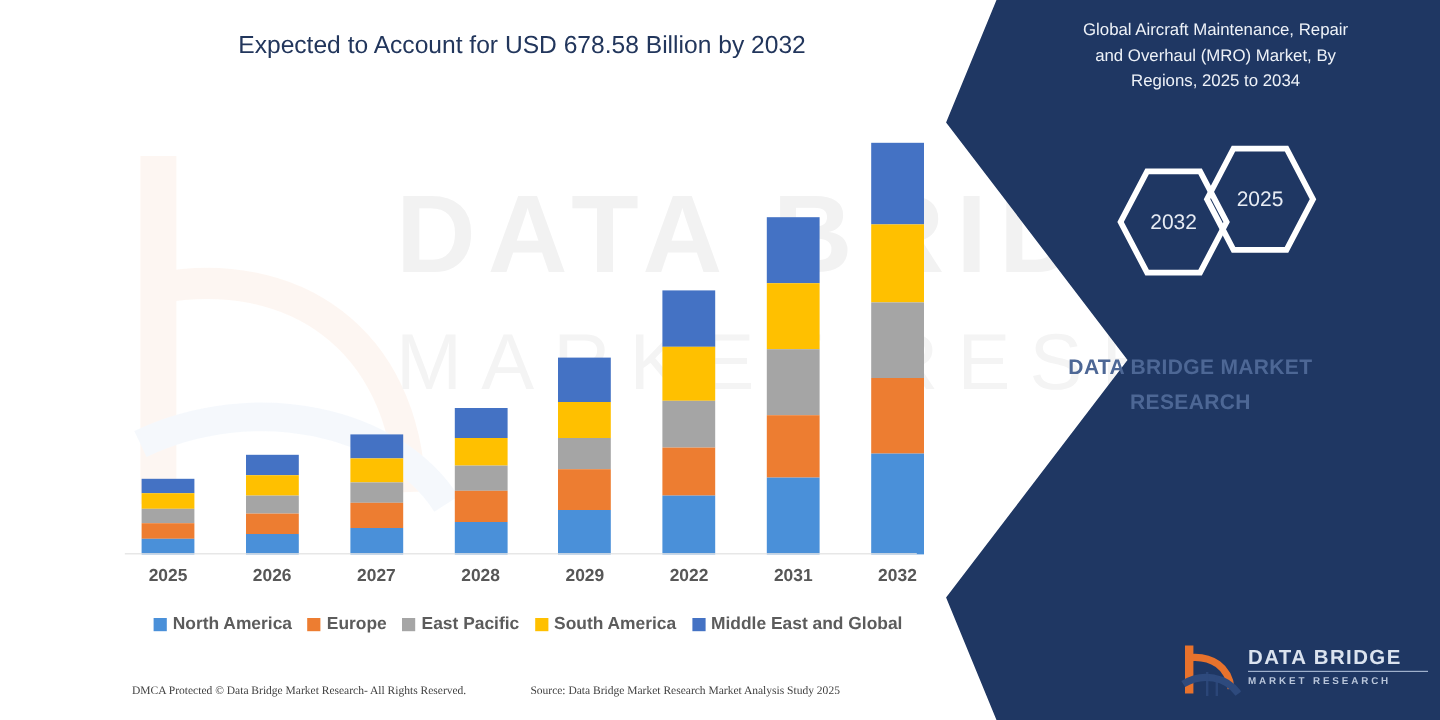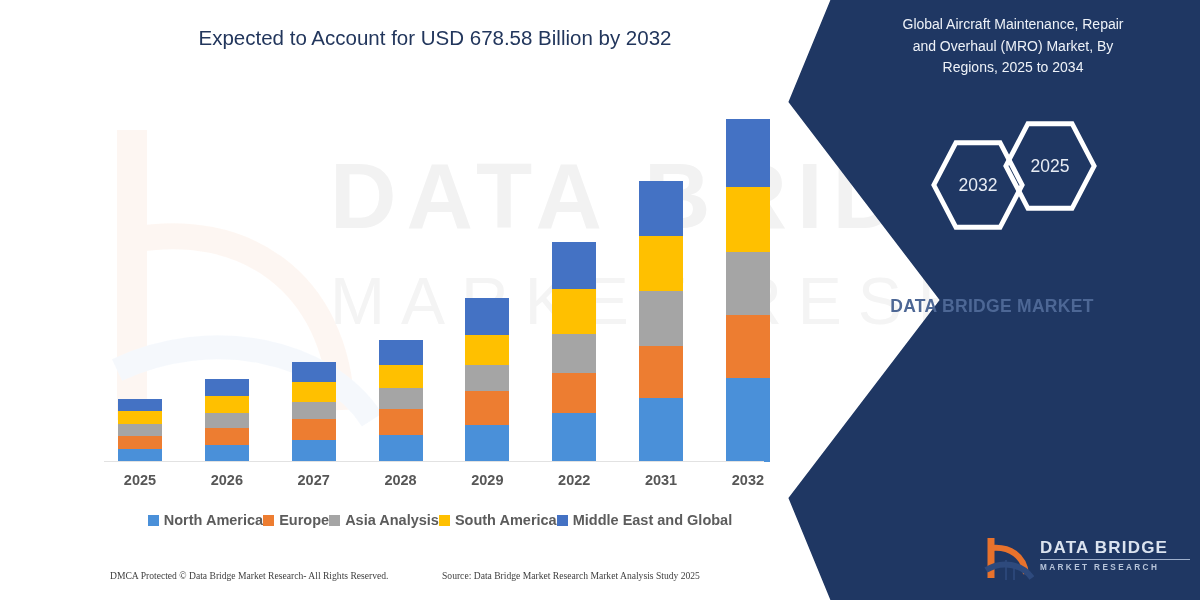--- a/index.html
+++ b/index.html
@@ -52,21 +52,21 @@
     box-sizing:border-box;
   }
   .xlabels span{
     width:44px;text-align:center;font-size:14.5px;font-weight:bold;
     color:#575757;
   }
 
   
   .legend{
     position:absolute;left:104px;top:512px;width:672px;
-    display:flex;justify-content:center;align-items:center;
+    display:flex;justify-content:center;align-items:center;gap:13px;
   }
   .lg{display:flex;align-items:center;gap:5px;}
   .sw{width:11px;height:11px;display:inline-block;}
   .lg span.lbl{font-size:14.5px;font-weight:bold;color:#5c5c5c;white-space:nowrap;}
 
   
   .foot{position:absolute;top:570px;left:12px;width:790px;height:24px;}
   .foot .dmca{position:absolute;left:98px;top:0;font-size:9.6px;color:#3f3f3f;
     font-family:"Liberation Serif",serif;white-space:nowrap;}
   .foot .src{position:absolute;left:430px;top:0;font-size:9.6px;color:#3f3f3f;
@@ -205,21 +205,21 @@
       <div class="lg">
         <span class="sw" style="background: rgb(74, 144, 217);"></span>
         <span class="lbl">North America</span>
       </div>
       <div class="lg">
         <span class="sw" style="background: rgb(237, 125, 49);"></span>
         <span class="lbl">Europe</span>
       </div>
       <div class="lg">
         <span class="sw" style="background: rgb(165, 165, 165);"></span>
-        <span class="lbl">Asia Analysis</span>
+        <span class="lbl">East Pacific</span>
       </div>
       <div class="lg">
         <span class="sw" style="background: rgb(255, 192, 0);"></span>
         <span class="lbl">South America</span>
       </div>
       <div class="lg">
         <span class="sw" style="background: rgb(68, 114, 196);"></span>
         <span class="lbl">Middle East and Global</span>
       </div>
     </div>
@@ -247,20 +247,21 @@
     <div class="hex hex-2032">
       <svg viewBox="0 0 100 100" width="96" height="96">
         <polygon points="27,6 73,6 96,50 73,94 27,94 4,50" fill="none" stroke="#ffffff" stroke-width="5"></polygon>
       </svg>
       <div class="htxt">2032</div>
     </div>
   </div>
 
   <div class="brand-mid">
     <div>DATA BRIDGE MARKET</div>
+    <div>RESEARCH</div>
   </div>
 
   <div class="logo">
     <div class="logo-mark">
       <svg viewBox="0 0 52 50" width="52" height="50">
         <path d="M9 4 L9 44" stroke="#e8722c" stroke-width="7" fill="none"></path>
         <path d="M9 14 C28 12 42 22 44 40" stroke="#e8722c" stroke-width="6" fill="none"></path>
         <path d="M4 36 C20 26 40 30 50 44" stroke="#2e4a7d" stroke-width="6" fill="none"></path>
         <path d="M24 26 L24 46" stroke="#2e4a7d" stroke-width="2" fill="none" opacity=".8"></path>
         <path d="M32 30 L32 46" stroke="#2e4a7d" stroke-width="2" fill="none" opacity=".8"></path>

